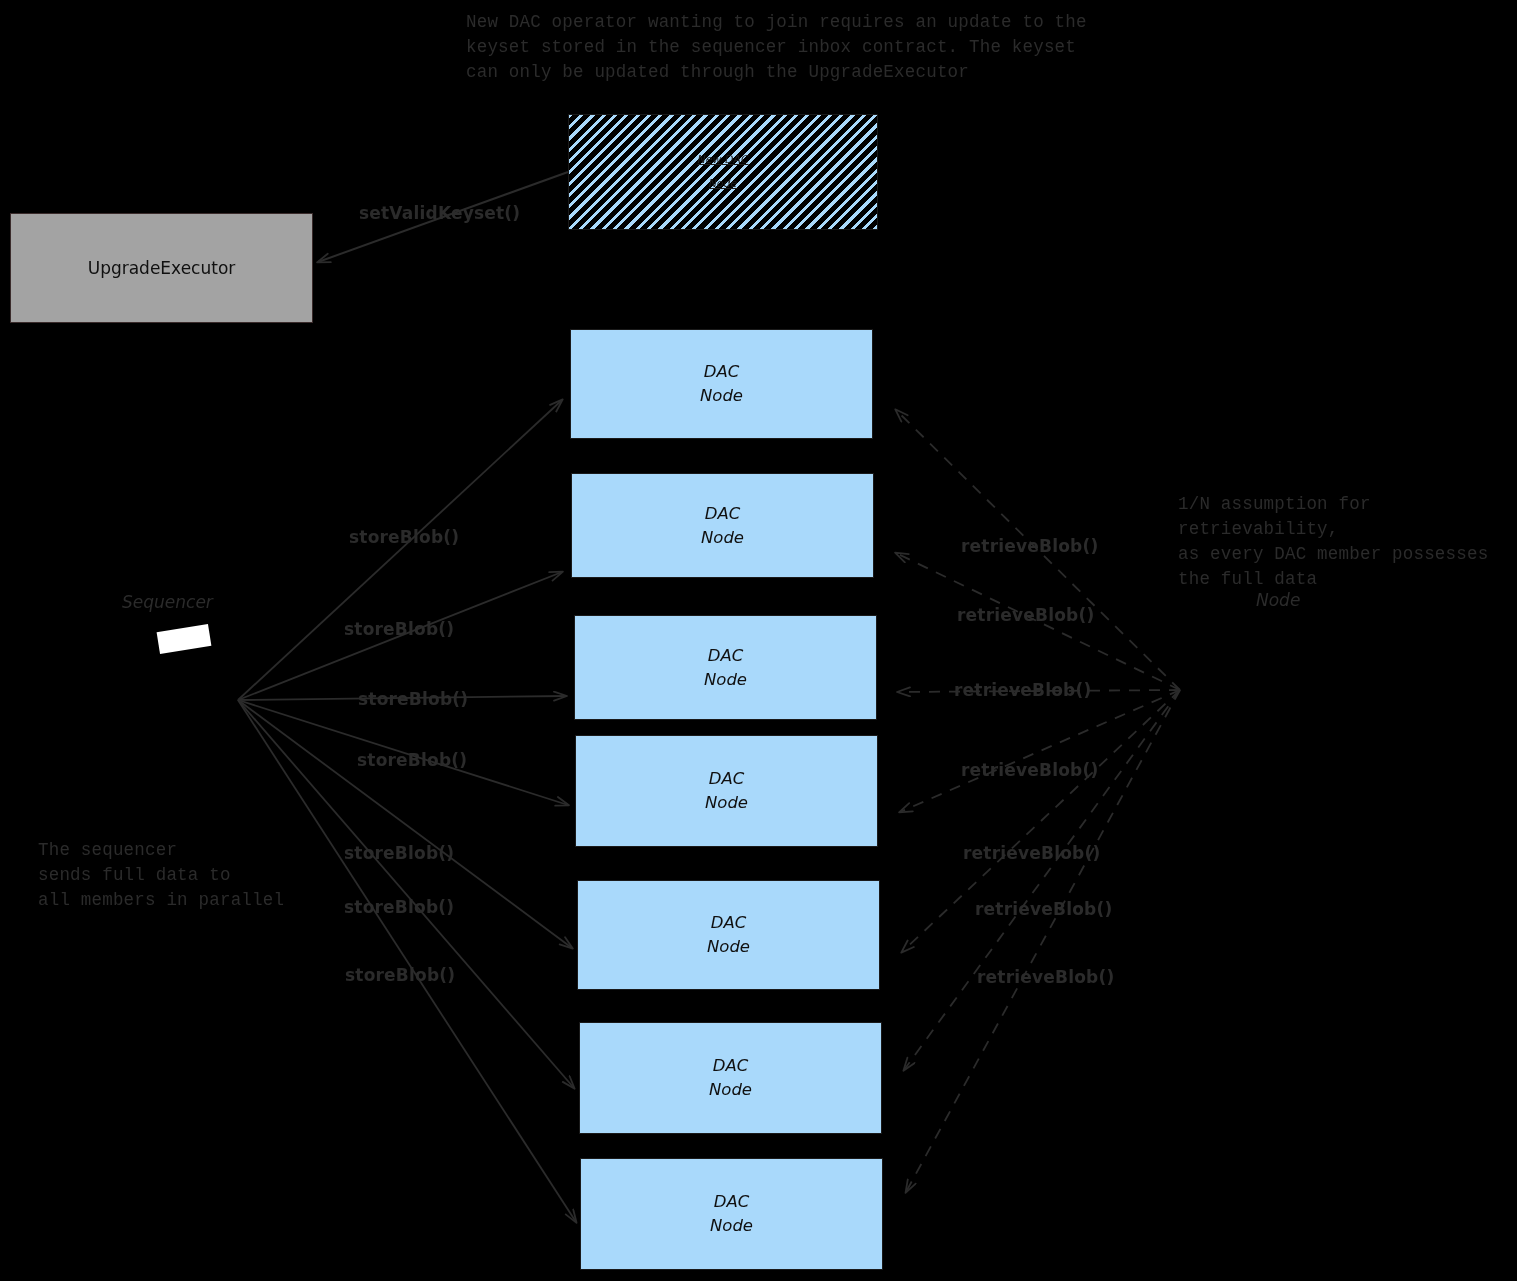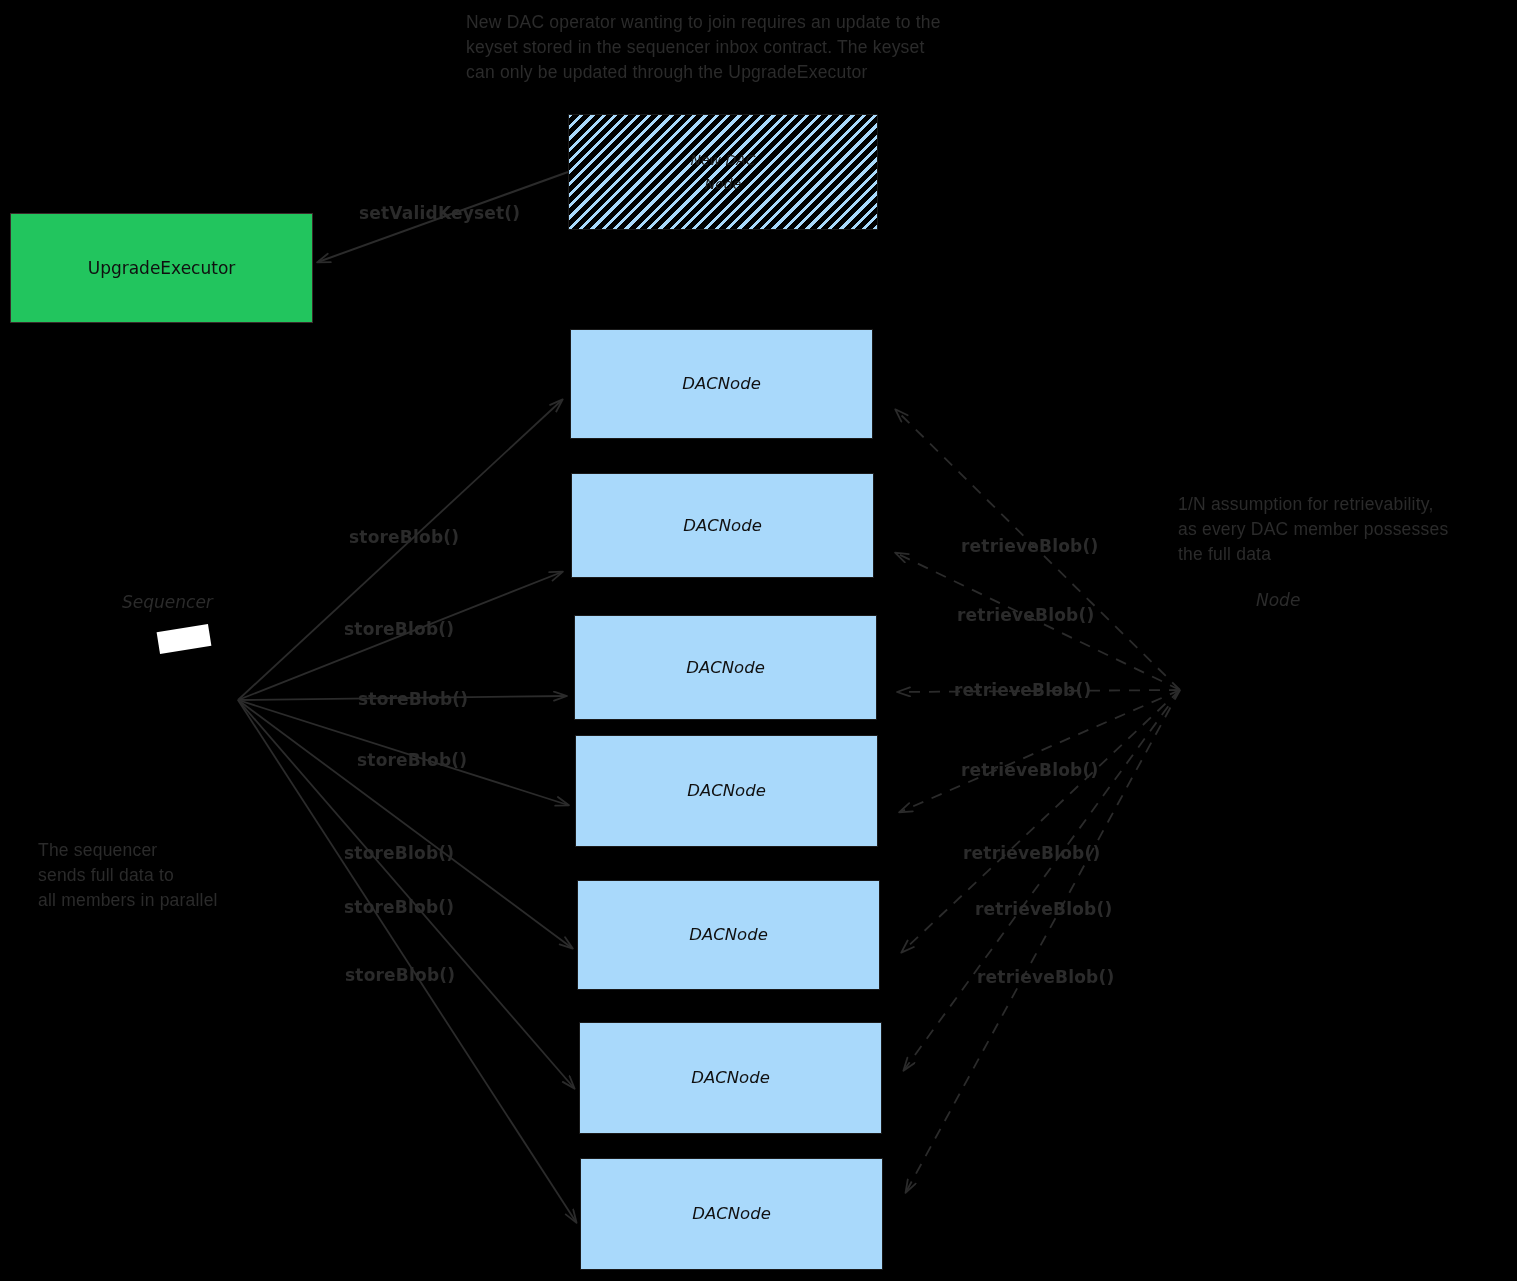--- a/index.html
+++ b/index.html
@@ -19,21 +19,21 @@
     position: absolute;
     left: 0;
     top: 0;
     width: 1517px;
     height: 1281px;
     overflow: visible;
   }
   .note {
     position: absolute;
     color: #2b2b2b;
-    font-family: Liberation Sans, sans-serif;
+    font-family: Liberation Mono, monospace;
     font-size: 17.5px;
     line-height: 25px;
     white-space: pre-line;
     letter-spacing: 0.2px;
   }
   .edge-label {
     position: absolute;
     color: #2b2b2b;
     font-family: "DejaVu Sans", sans-serif;
     font-size: 17px;
@@ -48,58 +48,59 @@
     font-size: 17px;
     white-space: nowrap;
     font-style: italic;
   }
   .nodebox {
     position: absolute;
     background: #a9d9fb;
     border: 1.6px solid #1a1a1a;
     box-sizing: border-box;
     display: flex;
-    flex-direction: row;
+    flex-direction: column;
     align-items: center;
     justify-content: center;
     color: #101010;
     font-family: "DejaVu Sans", sans-serif;
     font-size: 16.5px;
     line-height: 24px;
     font-style: italic;
   }
   .nodebox span { display: block; }
   .pinkbox {
     position: absolute;
-    background: #22c55e;
+    background: #a3a3a3;
     border: 1.6px solid #3a2b2b;
     box-sizing: border-box;
     display: flex;
     align-items: center;
     justify-content: center;
     color: #101010;
     font-size: 17px;
     font-family: "DejaVu Sans", sans-serif;
   }
   .hatchbox {
     position: absolute;
     border: 1.6px solid #1a1a1a;
     box-sizing: border-box;
     display: flex;
     flex-direction: column;
     align-items: center;
     justify-content: center;
     color: #1d1d1d;
-    font-size: 14px;
+    font-size: 11px;
     line-height: 24px;
     font-style: italic;
     background-image: repeating-linear-gradient(
         -45deg,
         #a9d9fb 0px, #a9d9fb 3px,
         #000000 3px, #000000 8px);
+    text-decoration: underline;
   }
   .hatchbox span { display: block; position: relative; }
   .seq-shape {
     position: absolute;
     background: #ffffff;
     transform: rotate(-9deg);
   }
 </style>
 </head>
 <body>

